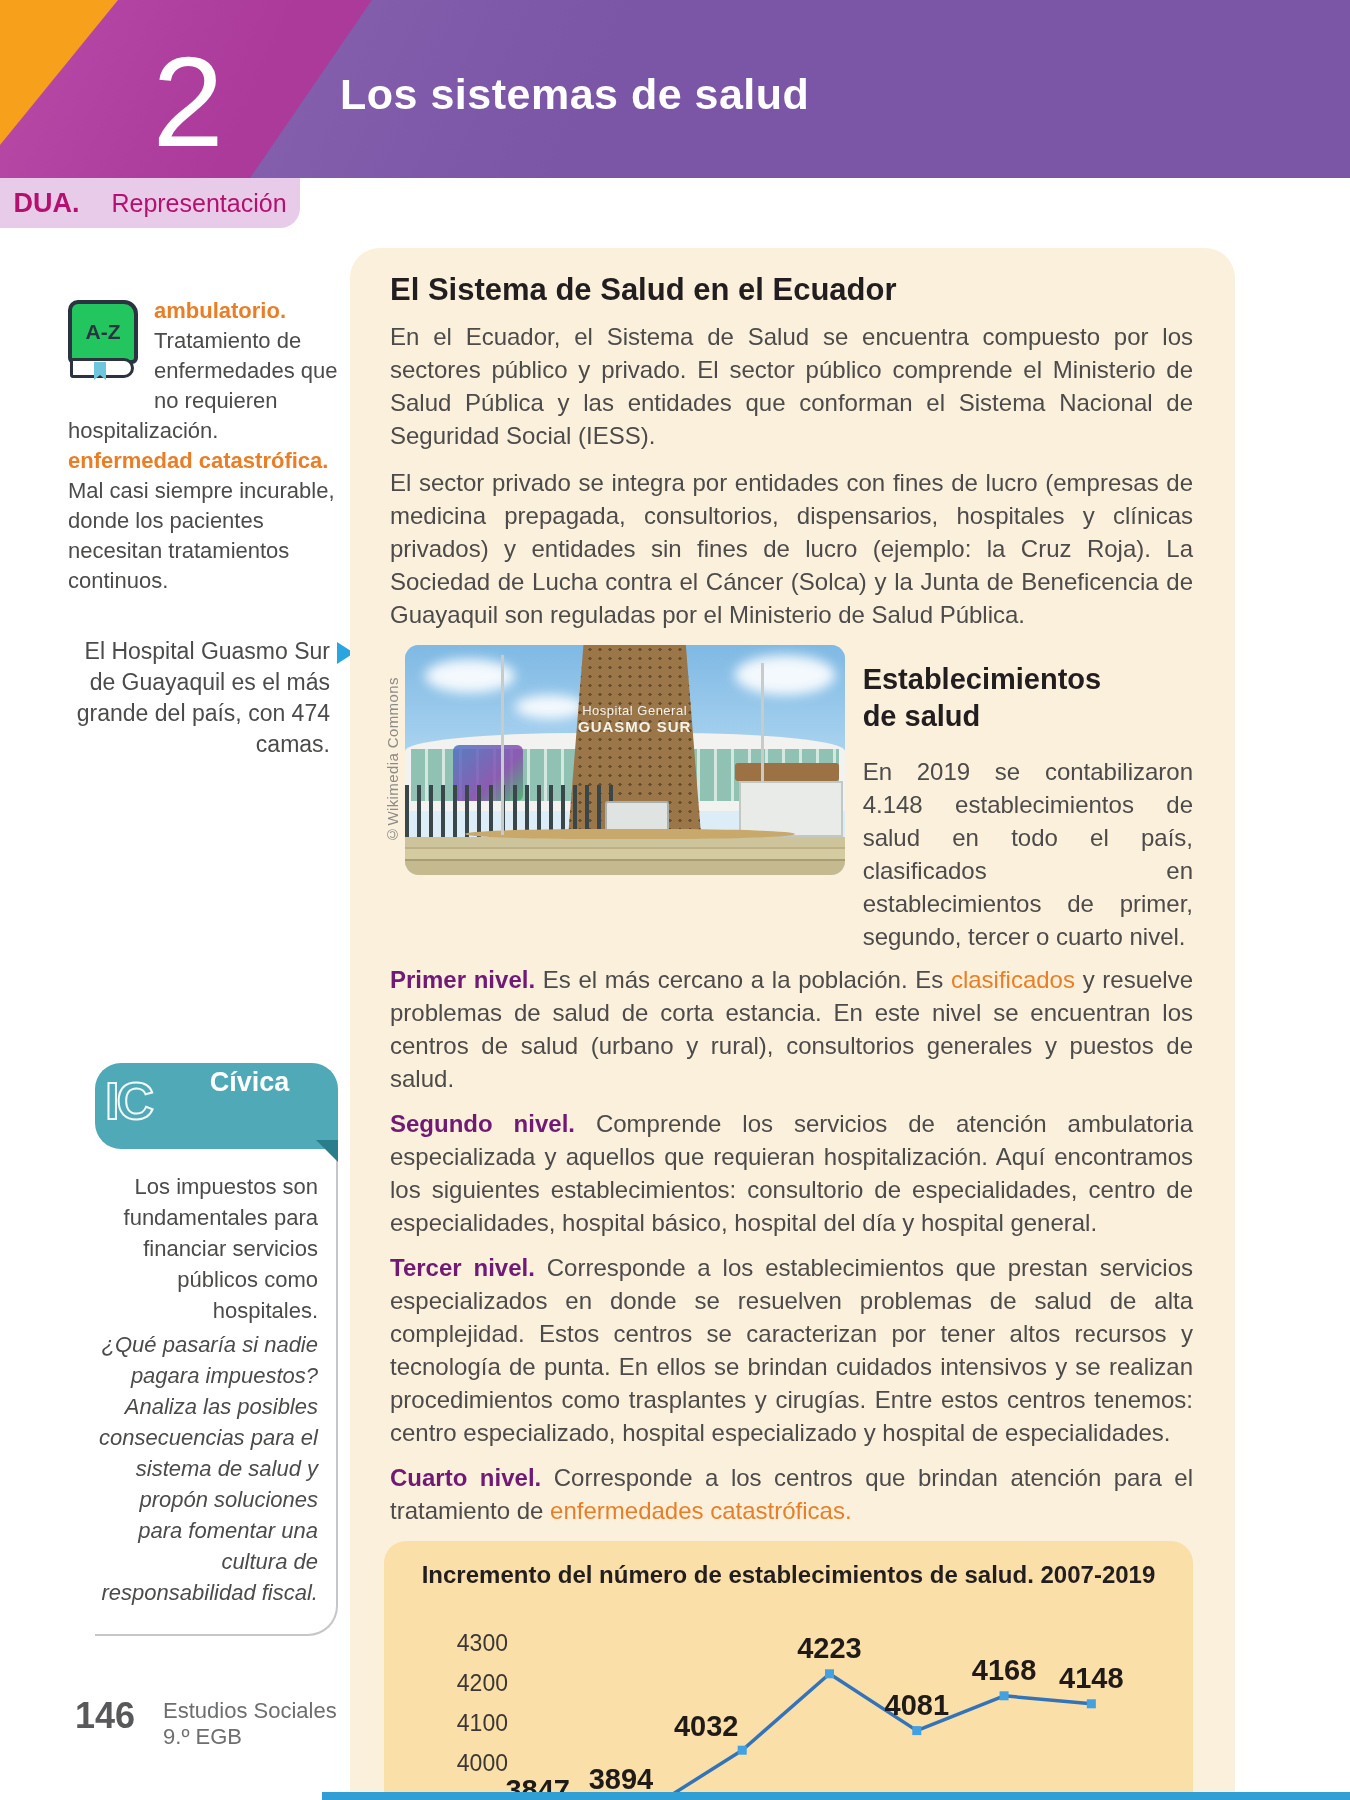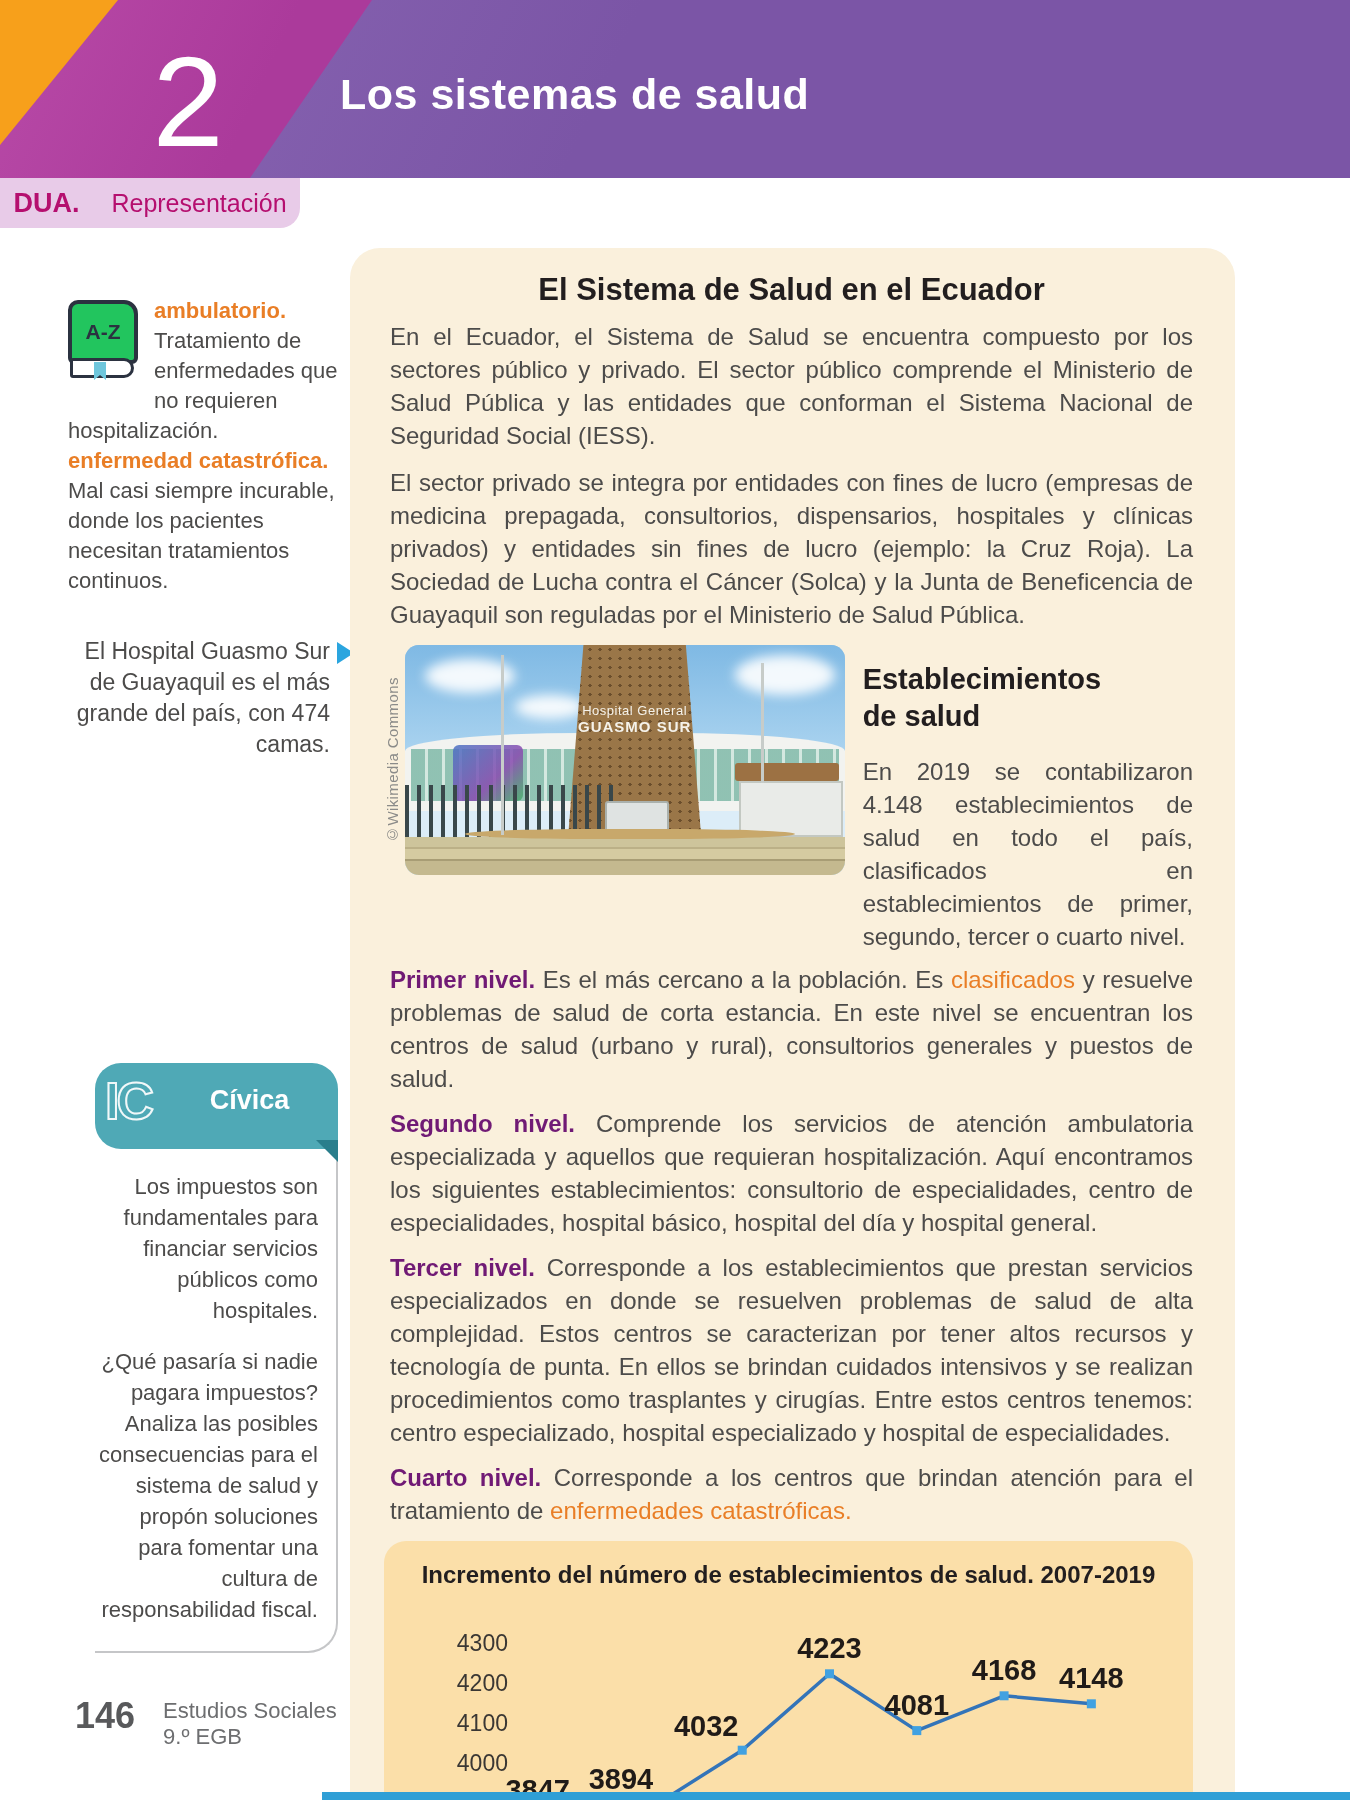--- a/index.html
+++ b/index.html
@@ -33,30 +33,30 @@
   .kwb{color:#e97e26;font-weight:700;}
 
   .photo-caption{position:absolute;left:60px;top:636px;width:270px;text-align:right;font-size:23px;line-height:31px;color:#4c4b4a;}
   .caption-arrow{position:absolute;left:337px;top:642px;width:0;height:0;
     border-top:11px solid transparent;border-bottom:11px solid transparent;border-left:17px solid #2aa5df;}
 
   .civica{position:absolute;left:95px;top:1063px;width:243px;}
   .civica-hd{position:relative;height:86px;background:#4fa9b6;border-radius:26px 26px 0 26px;}
   .civica-logo{position:absolute;left:10px;top:8px;font-size:52px;font-weight:700;letter-spacing:-3px;
     color:rgba(255,255,255,0);-webkit-text-stroke:2px rgba(255,255,255,.92);}
-  .civica-title{position:absolute;left:80px;right:14px;top:22px;text-align:center;color:#fff;font-weight:700;font-size:27px;}
+  .civica-title{position:absolute;left:80px;right:14px;top:4px;text-align:center;color:#fff;font-weight:700;font-size:27px;}
   .civica-fold{position:absolute;right:0;top:77px;width:0;height:0;border-top:22px solid #2a7e8c;border-left:22px solid transparent;}
   .civica-body{border-right:2px solid #c5c6c8;border-bottom:2px solid #c5c6c8;border-radius:0 0 30px 0;
     padding:22px 18px 26px 0;min-height:250px;text-align:right;font-size:22px;line-height:31px;color:#4c4b4a;}
-  .civica-q{margin-top:20px;}
+  .civica-q{font-style:italic;margin-top:3px;}
 
   
   .panel{position:absolute;left:350px;top:248px;width:885px;background:#faf0dc;border-radius:30px;
     padding:24px 42px 20px 34px;box-sizing:border-box;}
-  .panel h2{margin:0 0 12px 6px;font-size:31px;font-weight:700;color:#221e1f;text-align:center;}
+  .panel h2{margin:0 0 12px 6px;font-size:31px;font-weight:700;color:#221e1f;}
   .panel p.body{margin:0 0 14px 6px;font-size:24px;line-height:33px;color:#4c4b4a;text-align:justify;}
 
   .photo-row{display:flex;margin:4px 0 10px 0;}
   .credit{width:22px;height:230px;writing-mode:vertical-rl;transform:rotate(180deg);
     font-size:15px;color:#8b8b89;text-align:center;letter-spacing:.4px;}
   .photo{position:relative;width:440px;height:230px;border-radius:14px;overflow:hidden;flex:0 0 auto;background:#9cc8e6;}
   .estab-col{margin-left:18px;width:352px;}
   .estab-col h3{margin:16px 0 0 0;font-size:29px;line-height:37px;font-weight:700;color:#221e1f;}
   .estab-col p{margin:20px 0 0 0;font-size:24px;line-height:33px;color:#4c4b4a;text-align:justify;hyphens:auto;}
 

